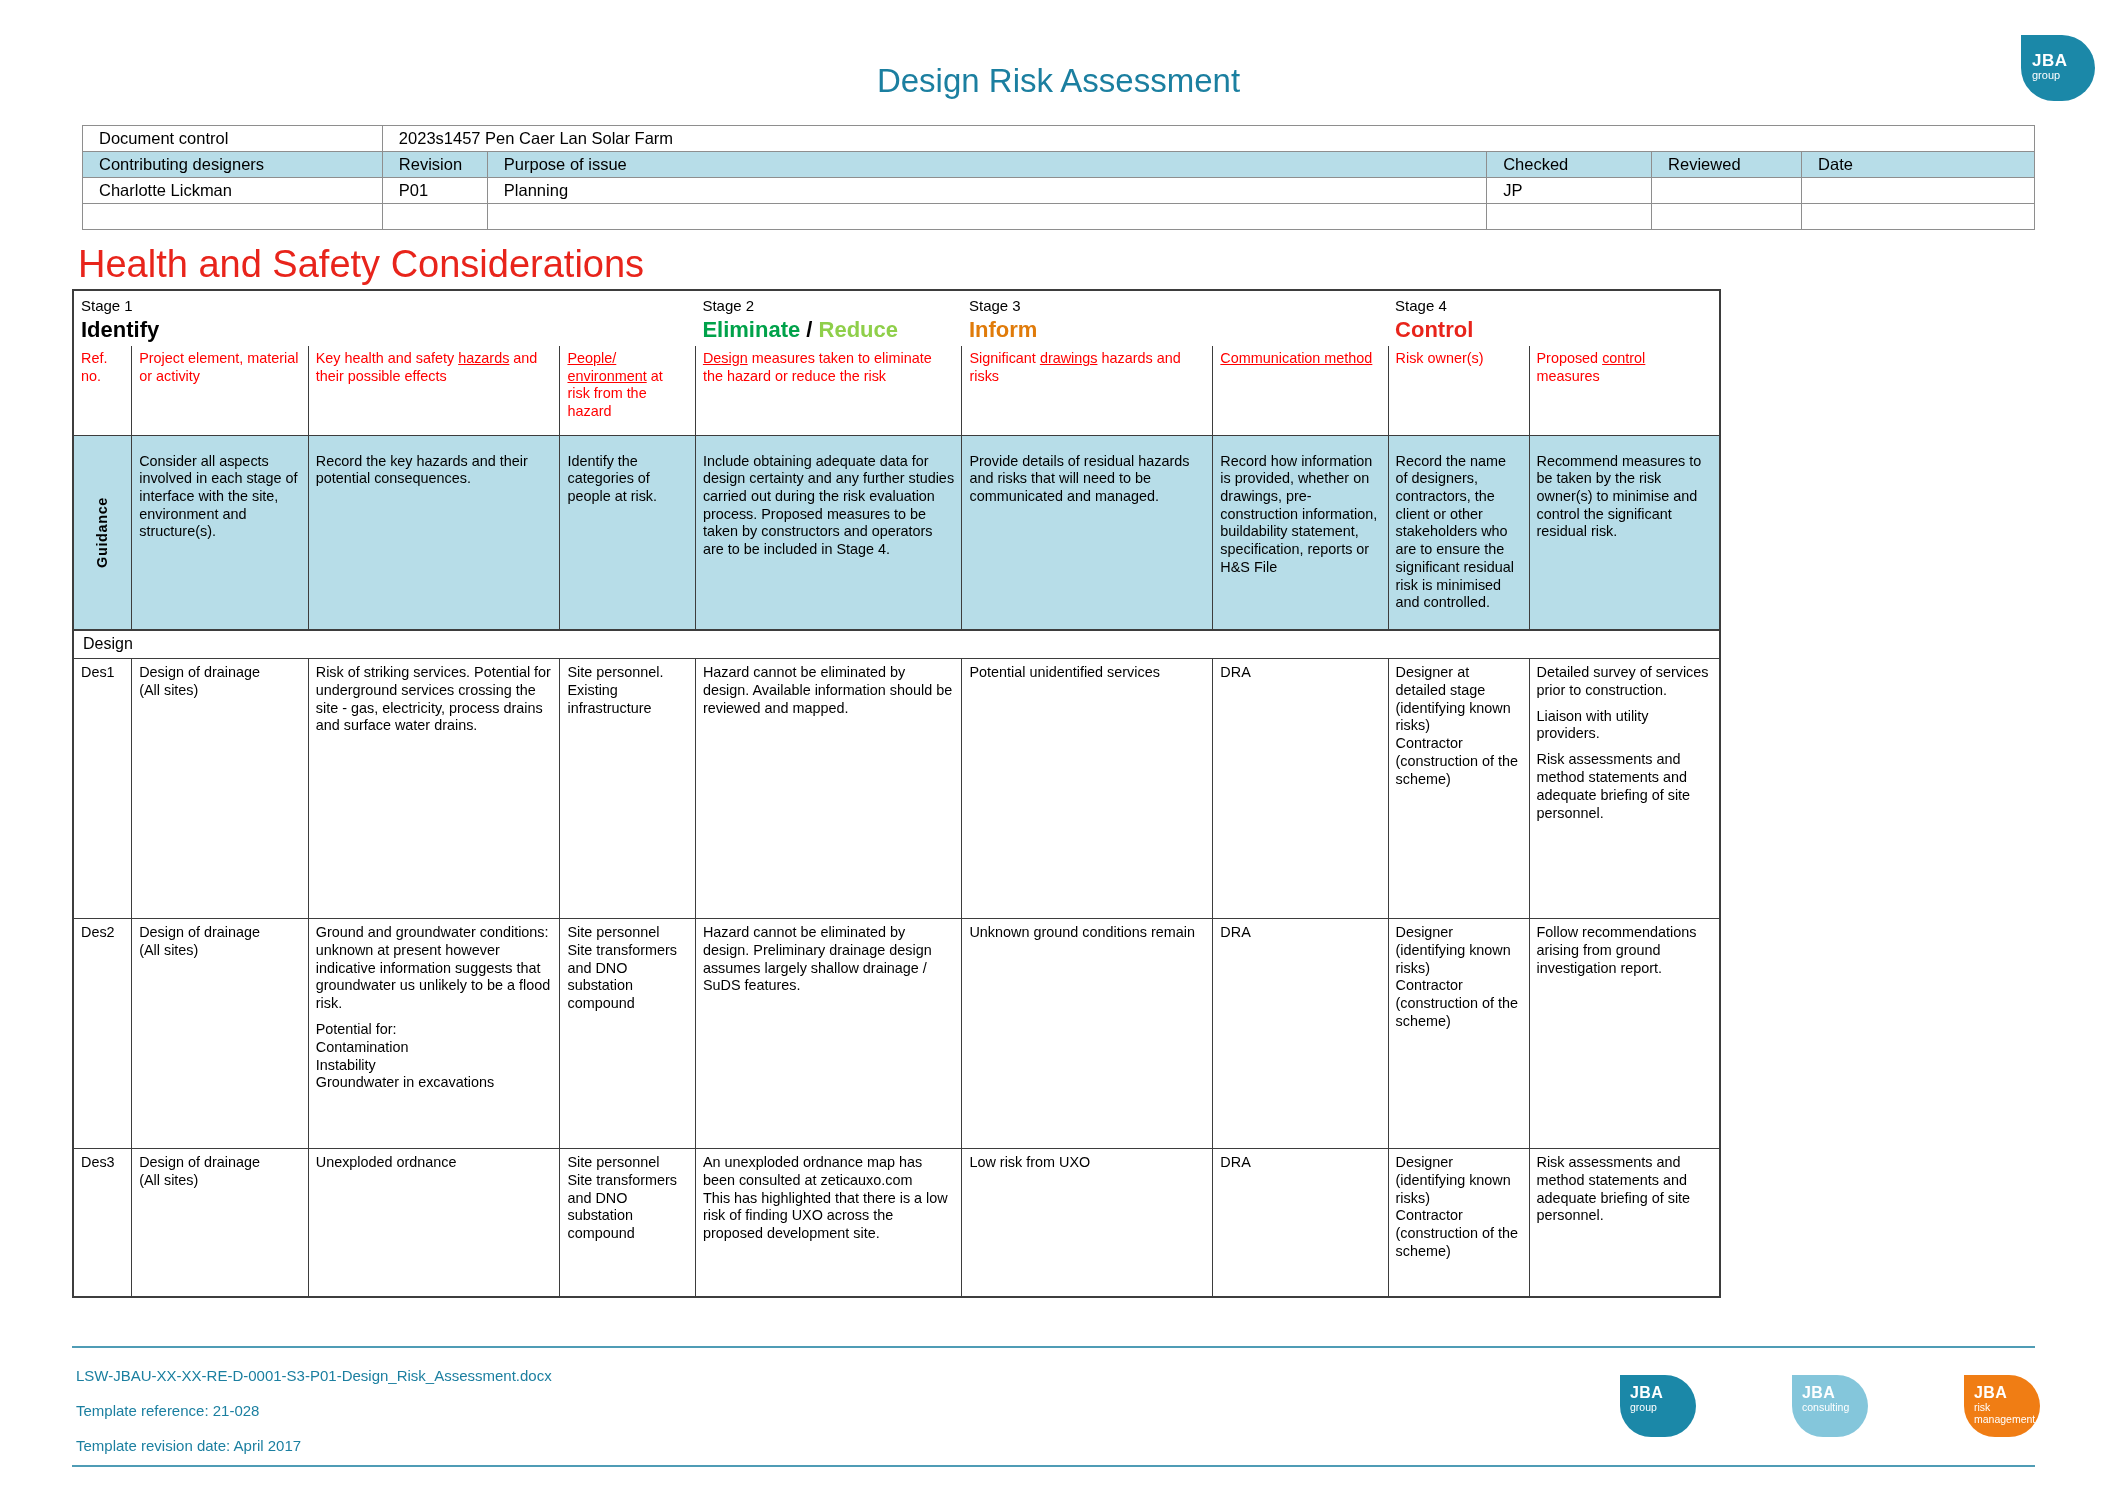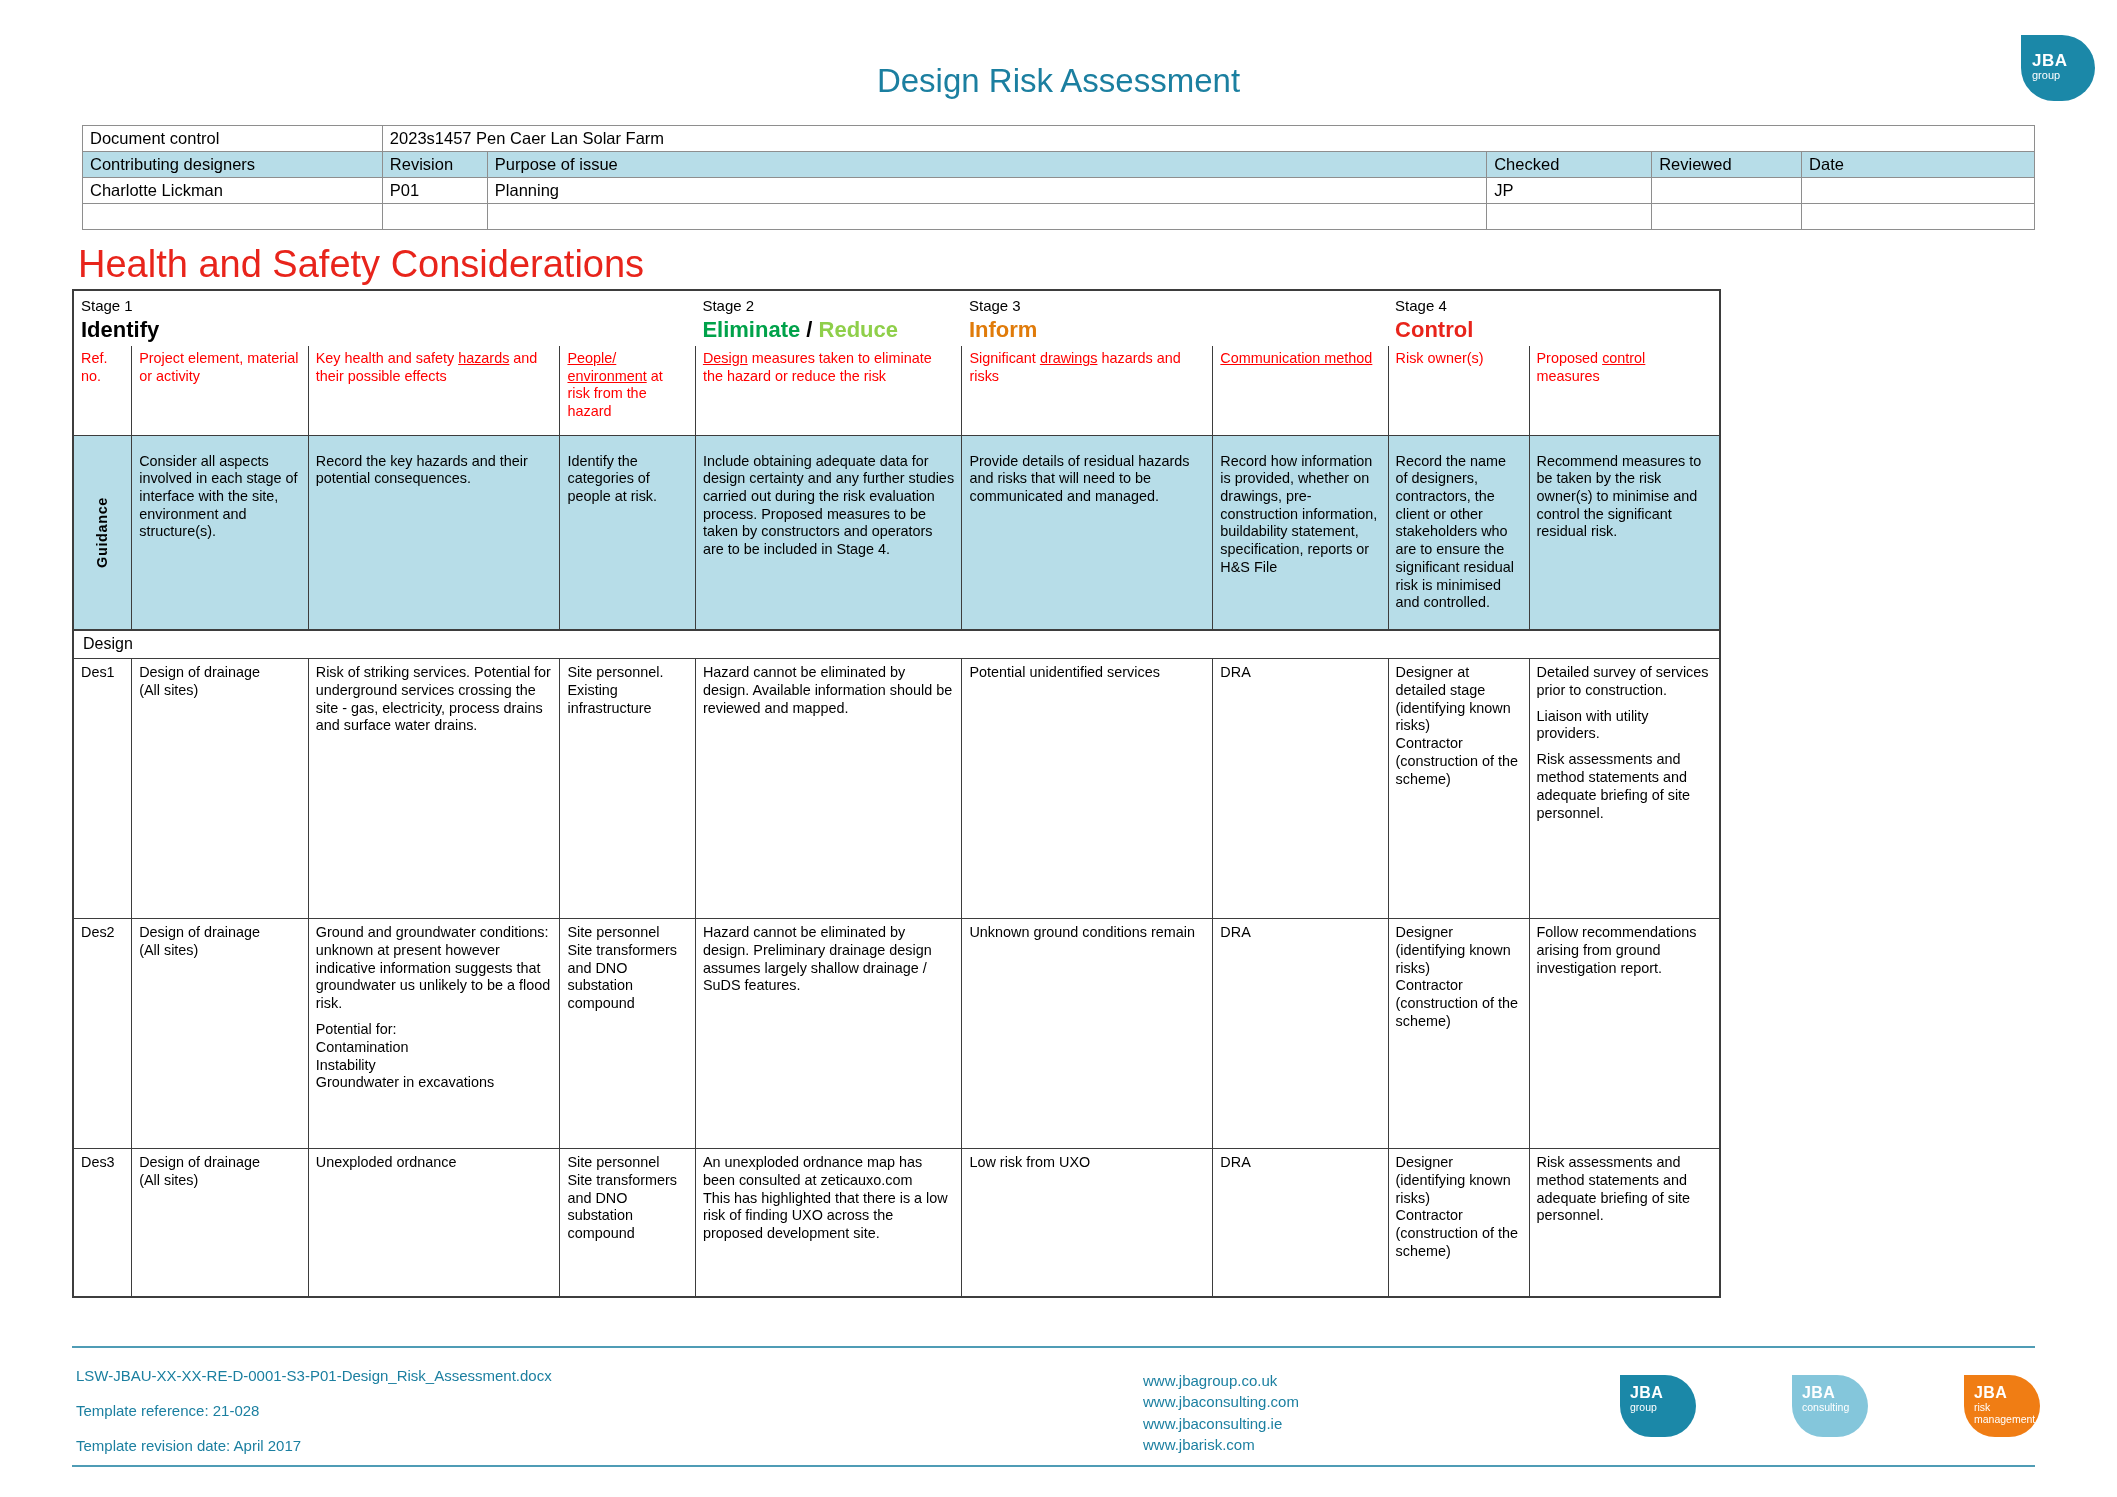--- a/index.html
+++ b/index.html
@@ -55,21 +55,21 @@
   
   table { border-collapse: collapse; }
   .hdr-table {
     position: absolute;
     left: 82px; top: 125px;
     width: 1953px;
     font-size: 16.5px;
   }
   .hdr-table td {
     border: 1px solid #8e8e8e;
-    padding: 3px 7px;
+    padding: 3px 16px;
     height: 25px;
     vertical-align: top;
     line-height: 1.15;
   }
   .hdr-table tr.shaded td { background: #b7dde8; }
   .blank-row td { height: 26px; }
 
   
   .section-heading {
     position: absolute;
@@ -423,26 +423,20 @@
   </table>
 
   <div class="footer-rule-top"></div>
 
   <div class="footer-left">
     <div>LSW-JBAU-XX-XX-RE-D-0001-S3-P01-Design_Risk_Assessment.docx</div>
     <div>Template reference: 21-028</div>
     <div>Template revision date: April 2017</div>
   </div>
 
-  <div class="footer-urls">
-    <div>www.jbagroup.co.uk</div>
-    <div>www.jbaconsulting.com</div>
-    <div>www.jbaconsulting.ie</div>
-    <div>www.jbarisk.com</div>
-  </div>
 
   <div class="footer-logos">
     <div class="flogo g1">
       <div class="fl-main">JBA</div>
       <div class="fl-sub">group</div>
     </div>
     <div class="flogo g2">
       <div class="fl-main">JBA</div>
       <div class="fl-sub">consulting</div>
     </div>

